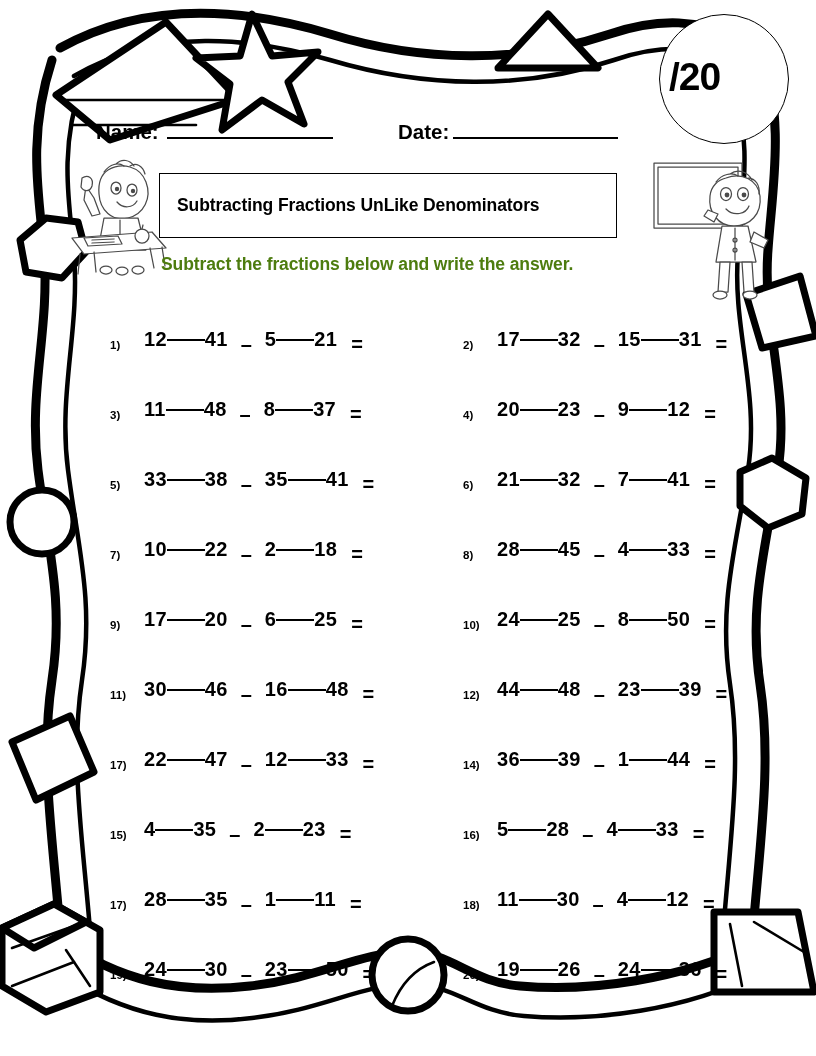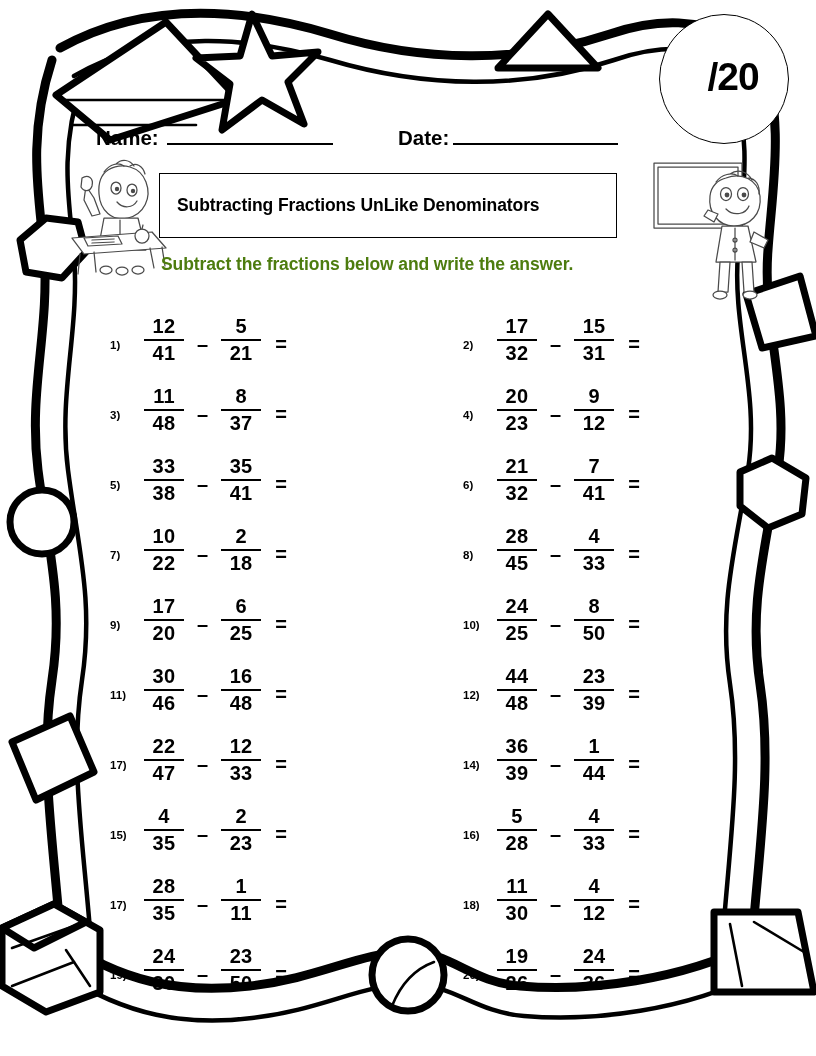--- a/index.html
+++ b/index.html
@@ -40,39 +40,38 @@
     left: 659px;
     top: 14px;
     width: 130px;
     height: 130px;
     border-radius: 50%;
     background: #ffffff;
     border: 1.6px solid #000;
     box-sizing: border-box;
     display: flex;
     align-items: center;
-    justify-content: center;
+    justify-content: flex-start;
   }
   #score-badge span {
     font-size: 39px;
     font-weight: bold;
     letter-spacing: -1px;
     color: #000;
     transform: translateX(9px) translateY(-2px);
     font-family: "Liberation Sans", sans-serif;
   }
 
   
   #namedate {
     position: absolute;
     left: 96px;
     top: 117px;
     width: 600px;
     height: 34px;
-    margin-top: 6px;
   }
   .nd-group {
     position: absolute;
     display: flex;
     align-items: baseline;
   }
   .nd-label {
     font-size: 20.5px;
     font-weight: bold;
     color: #000;
@@ -142,21 +141,21 @@
     font-size: 11.5px;
     font-weight: bold;
     color: #000;
     width: 30px;
     text-align: left;
     padding-top: 9px;
     flex: 0 0 auto;
   }
   .frac {
     display: inline-flex;
-    flex-direction: column;
+    flex-direction: row;
     align-items: center;
     min-width: 40px;
     padding: 0 4px;
   }
   .frac .num,
   .frac .den {
     font-size: 20px;
     font-weight: bold;
     color: #000;
     line-height: 1.06;

